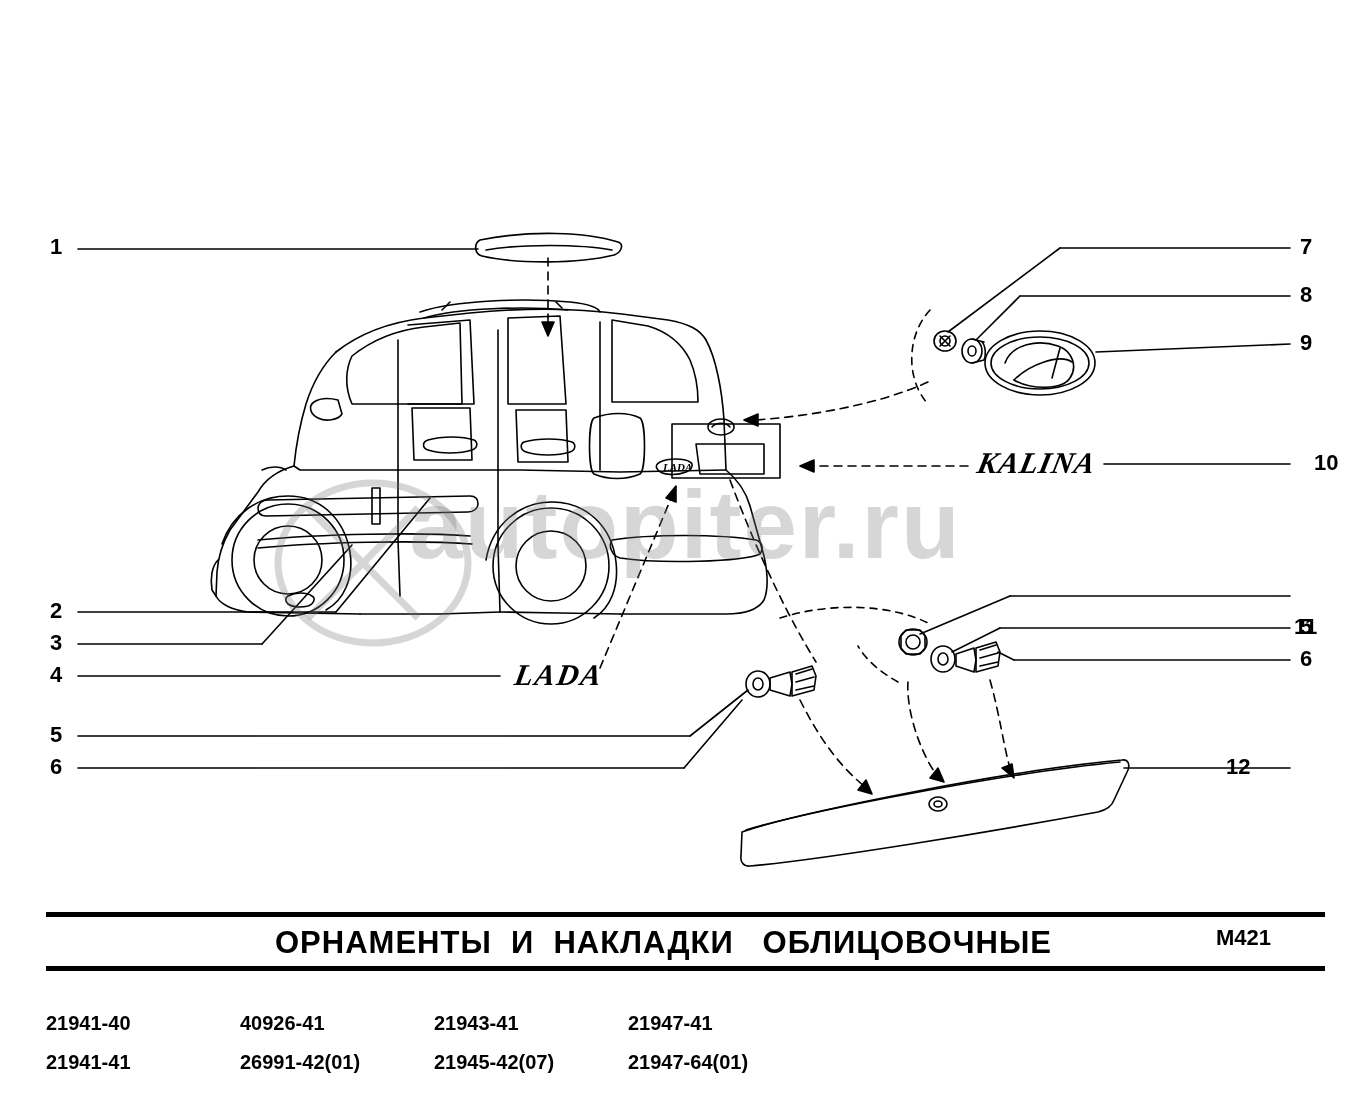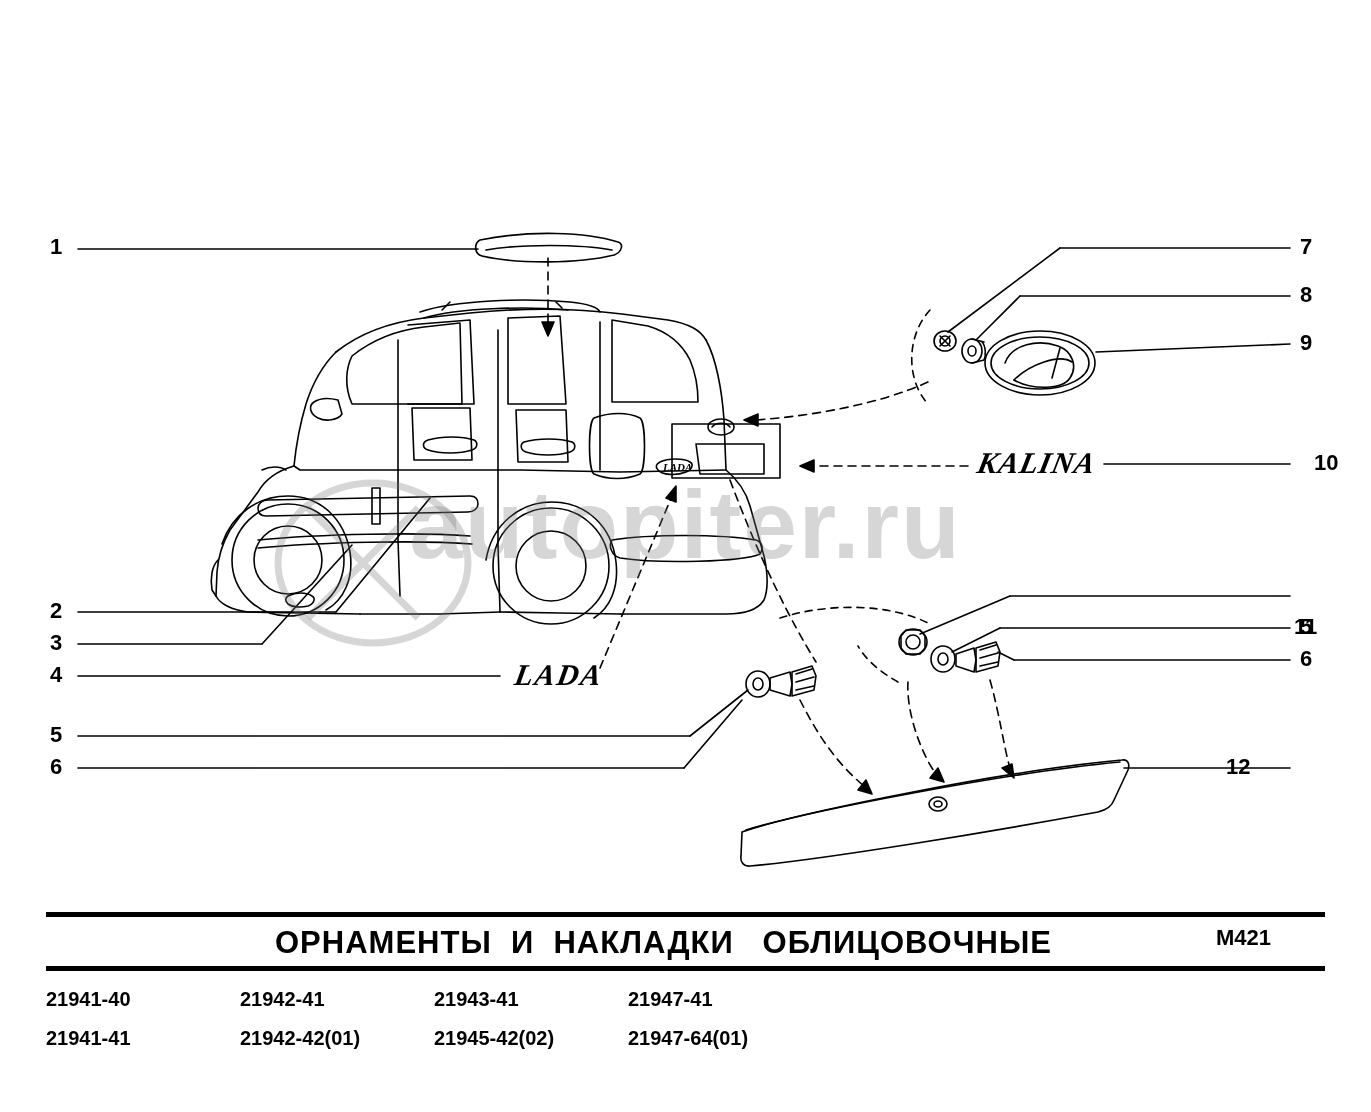--- a/index.html
+++ b/index.html
@@ -75,20 +75,21 @@
     color: #000;
   }
   .codes {
     position: absolute;
     top: 988px;
     left: 46px;
     width: 1279px;
   }
   .codes table {
     border-collapse: collapse;
+    margin-top: 24px;
   }
   .codes td {
     font-size: 20px;
     font-weight: bold;
     color: #000;
     padding: 0 0 16px 0;
     width: 194px;
     white-space: nowrap;
   }
   .codes td.c2 { padding-left: 0; }
@@ -309,27 +310,27 @@
   <div class="title-sep" id="sep-top"></div>
   <div class="title-text">ОРНАМЕНТЫ  И  НАКЛАДКИ   ОБЛИЦОВОЧНЫЕ</div>
   <div class="title-code">M421</div>
   <div class="title-sep" id="sep-bot"></div>
 
   <div class="codes">
     <table>
       <tbody>
         <tr>
           <td class="code-col-1">21941-40</td>
-          <td class="c2">21942-41</td>
+          <td class="c2">40926-41</td>
           <td class="c2">21943-41</td>
           <td class="c2">21947-41</td>
         </tr>
         <tr>
           <td class="code-col-1">21941-41</td>
-          <td class="c2">21942-42(01)</td>
-          <td class="c2">21945-42(02)</td>
+          <td class="c2">26991-42(01)</td>
+          <td class="c2">21945-42(07)</td>
           <td class="c2">21947-64(01)</td>
         </tr>
       </tbody>
     </table>
   </div>
 
 </div>
 
 </body></html>

